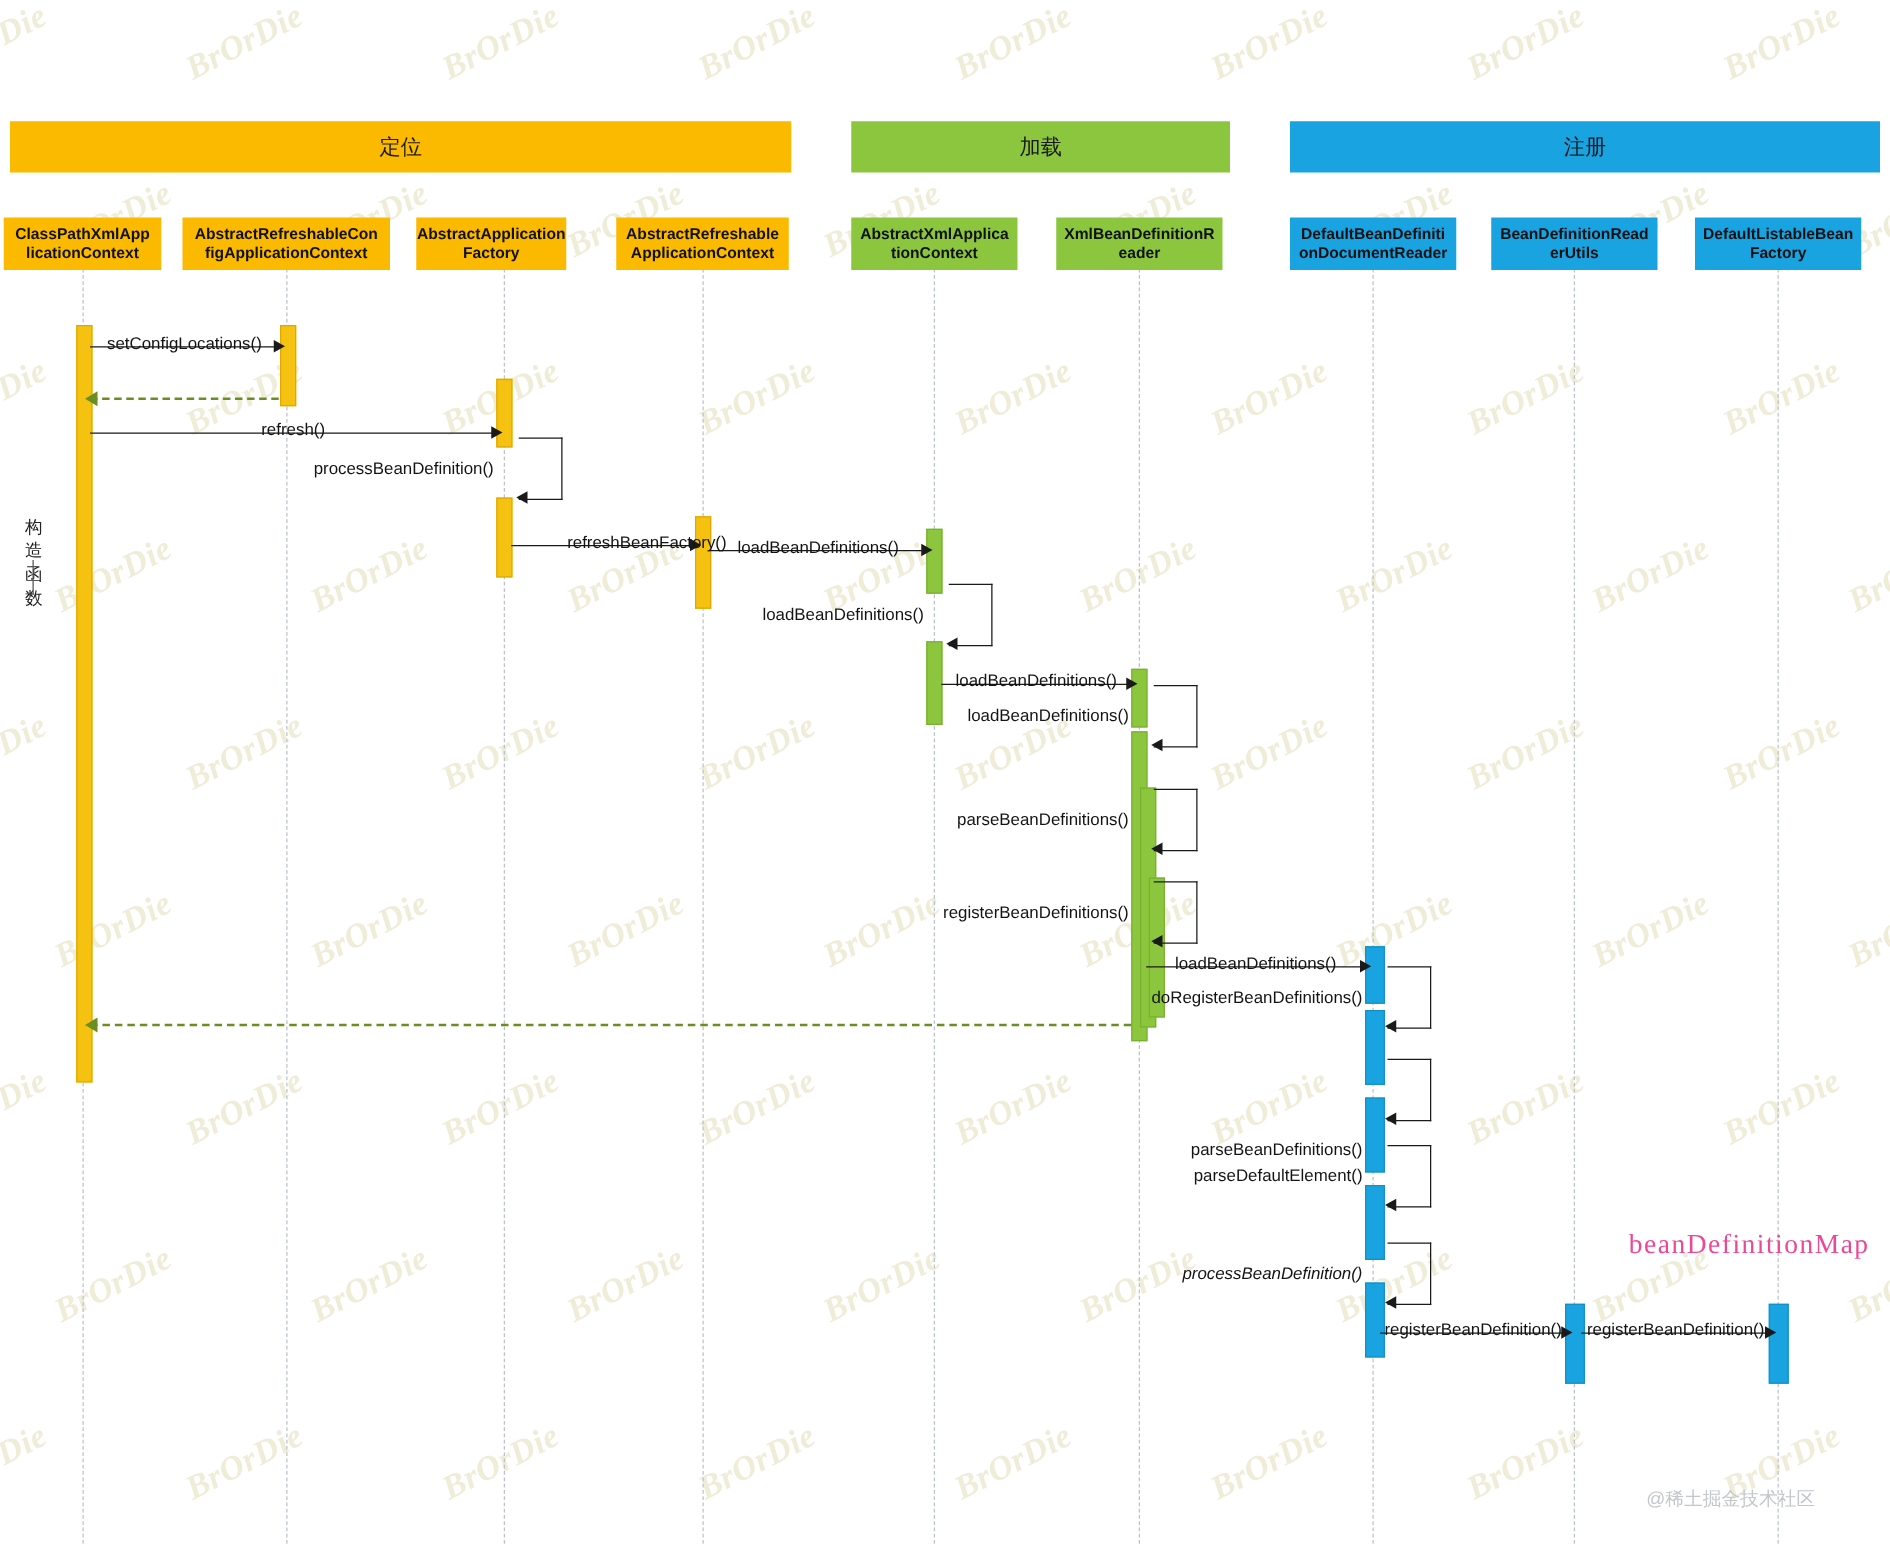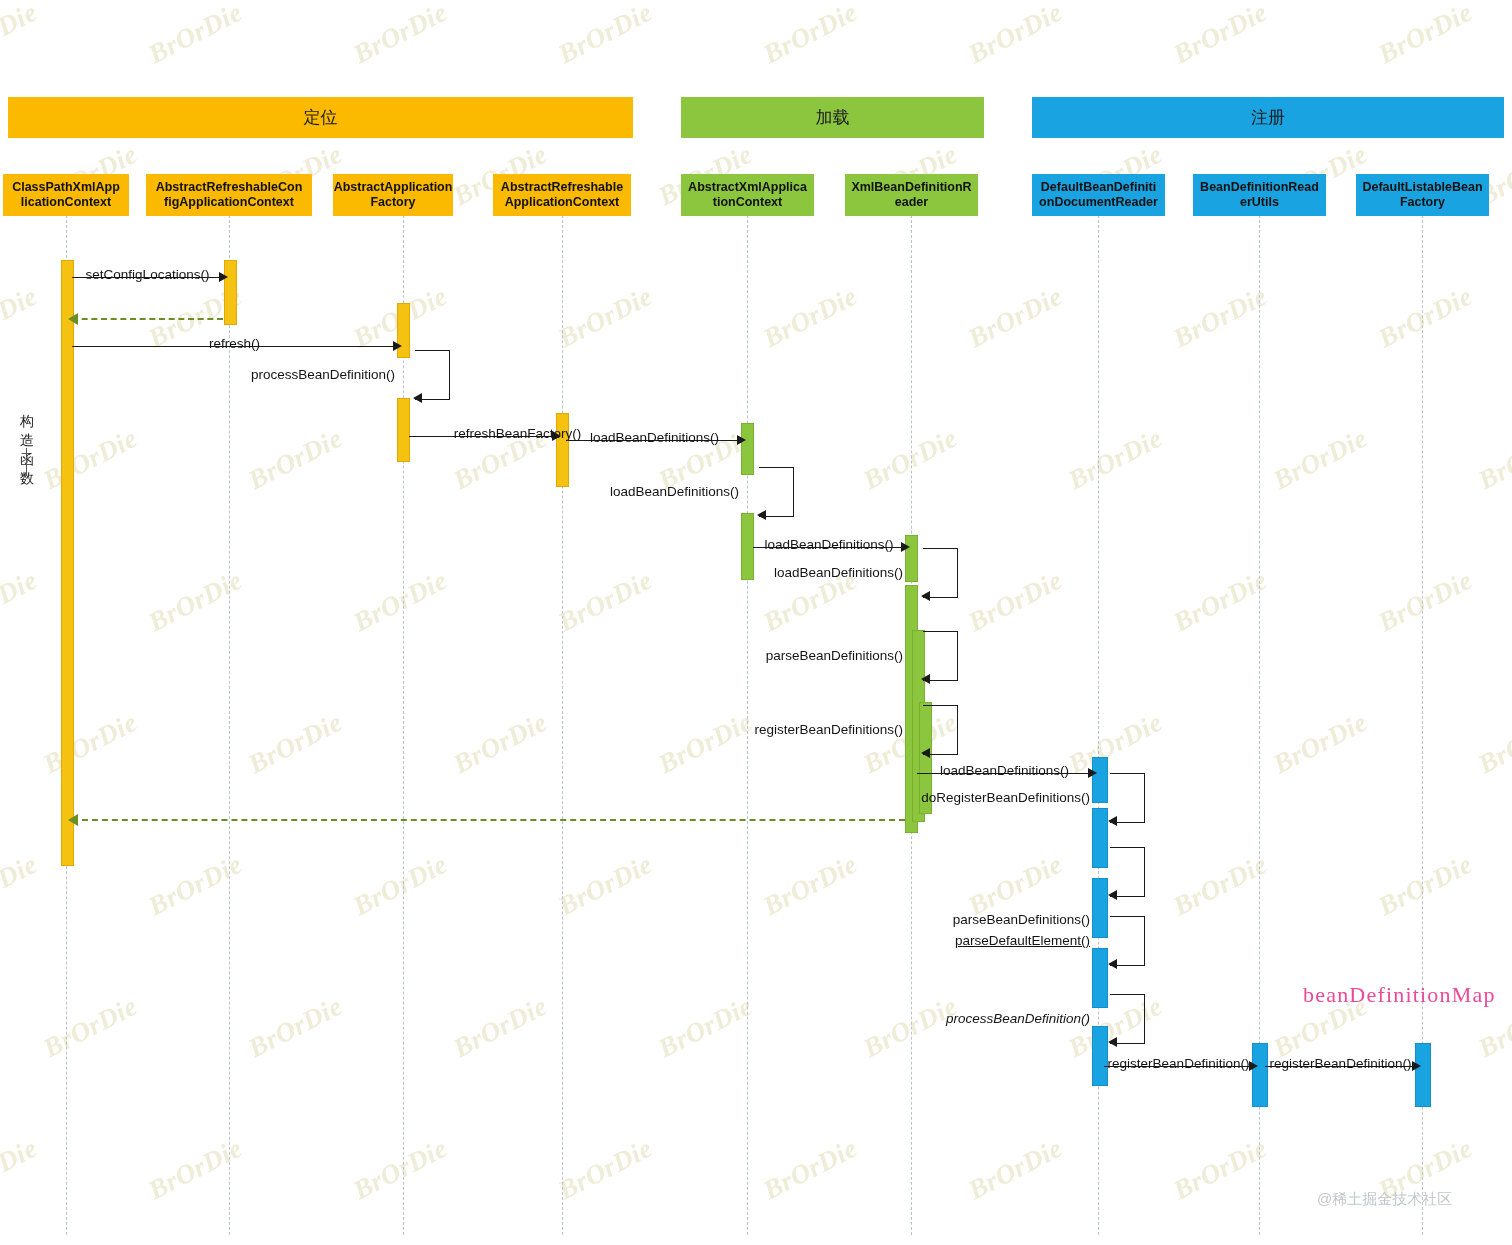--- a/index.html
+++ b/index.html
@@ -262,21 +262,21 @@
       <div class="self" style="left: 1110px; top: 773px; width: 34px; height: 48px;"></div>
       <div class="arrow-l" style="left: 1108px; top: 816px;"></div>
       <div class="msg-label" style="top: 790px; left: auto; right: 422px;">doRegisterBeanDefinitions()</div>
       <div class="msg-line ret" style="left: 72px; top: 819px; width: 833px;"></div>
       <div class="arrow-l ret" style="left: 68px; top: 814px;"></div>
       <div class="self" style="left: 1110px; top: 847px; width: 34px; height: 48px;"></div>
       <div class="arrow-l" style="left: 1108px; top: 890px;"></div>
       <div class="msg-label" style="top: 912px; left: auto; right: 422px; margin-left: 32px;">parseBeanDefinitions()</div>
       <div class="self" style="left: 1110px; top: 916px; width: 34px; height: 48px;"></div>
       <div class="arrow-l" style="left: 1108px; top: 959px;"></div>
-      <div class="msg-label" style="top: 933px; left: auto; right: 422px; text-decoration: underline;">parseDefaultElement()</div>
+      <div class="msg-label" style="top: 933px; left: auto; right: 422px;">parseDefaultElement()</div>
       <div class="self" style="left: 1110px; top: 994px; width: 34px; height: 48px;"></div>
       <div class="arrow-l" style="left: 1108px; top: 1037px;"></div>
       <div class="msg-label" style="top: 1011px; left: auto; right: 422px; font-style: italic;">processBeanDefinition()</div>
       <div class="msg-line" style="left: 1104px; top: 1066px; width: 149px;"></div>
       <div class="arrow-r" style="left: 1249px; top: 1061px;"></div>
       <div class="msg-label" style="top: 1056px; left: 1178.5px; transform: translateX(-50%);">registerBeanDefinition()</div>
       <div class="msg-line" style="left: 1265px; top: 1066px; width: 151px;"></div>
       <div class="arrow-r" style="left: 1412px; top: 1061px;"></div>
       <div class="msg-label" style="top: 1056px; left: 1340.5px; transform: translateX(-50%);">registerBeanDefinition()</div>
     </div>

